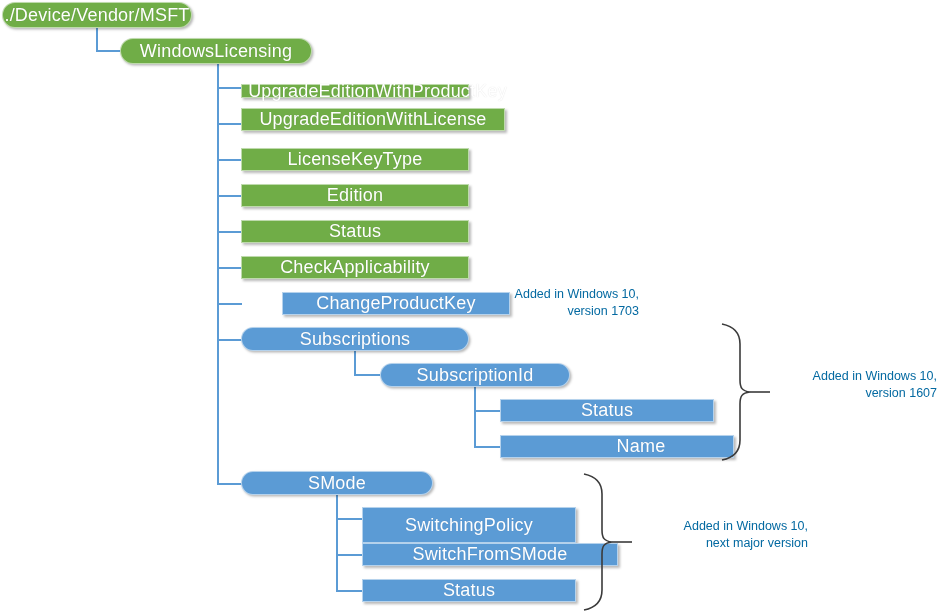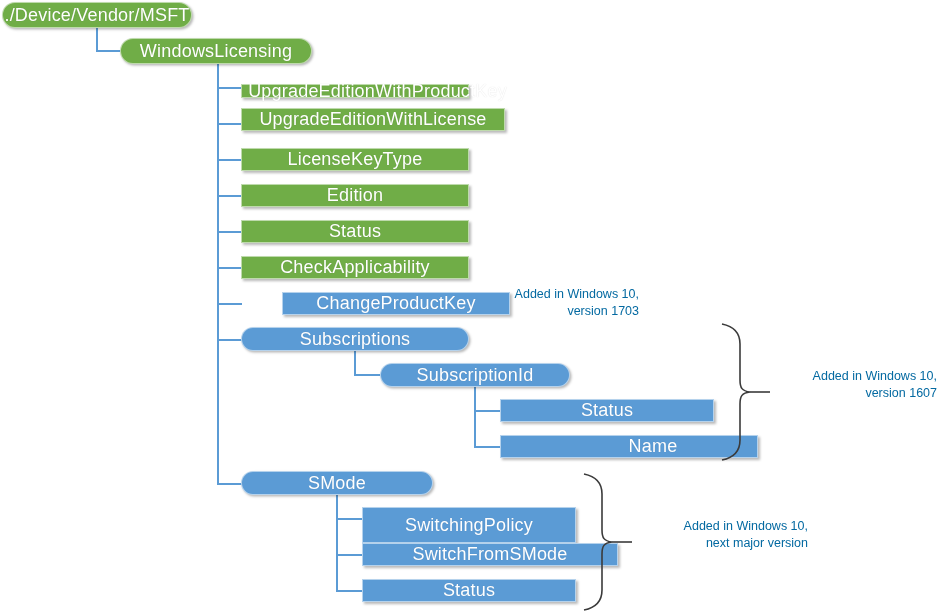--- a/index.html
+++ b/index.html
@@ -112,21 +112,21 @@
   <div class="node green rect" style="left:241px; top:256px; width:228px; height:23px;">CheckApplicability</div>
 
   <div class="node blue rect" style="left:241px; top:292px; width:228px; height:23px;margin-left:41px;">ChangeProductKey</div>
 
   <div class="node blue pill" style="left:241px; top:327px; width:228px; height:24px;">Subscriptions</div>
 
   <div class="node blue pill" style="left:380px; top:363px; width:190px; height:24px;">SubscriptionId</div>
 
   <div class="node blue rect" style="left:500px; top:399px; width:214px; height:23px;">Status</div>
 
-  <div class="node blue rect" style="left:500px; top:435px; width:258px; height:23px;padding-left:48px;">Name</div>
+  <div class="node blue rect" style="left:500px; top:435px; width:234px; height:23px;padding-left:48px;">Name</div>
 
   <div class="node blue pill" style="left:241px; top:471px; width:192px; height:24px;">SMode</div>
 
   <div class="node blue rect" style="left:362px; top:507px; width:214px; height:36px;">SwitchingPolicy</div>
 
   <div class="node blue rect" style="left:362px; top:543px; width:256px; height:23px;">SwitchFromSMode</div>
 
   <div class="node blue rect" style="left:362px; top:579px; width:214px; height:23px;">Status</div>
 
   <div class="annot" style="left:479px; top:286px; width:160px;">

